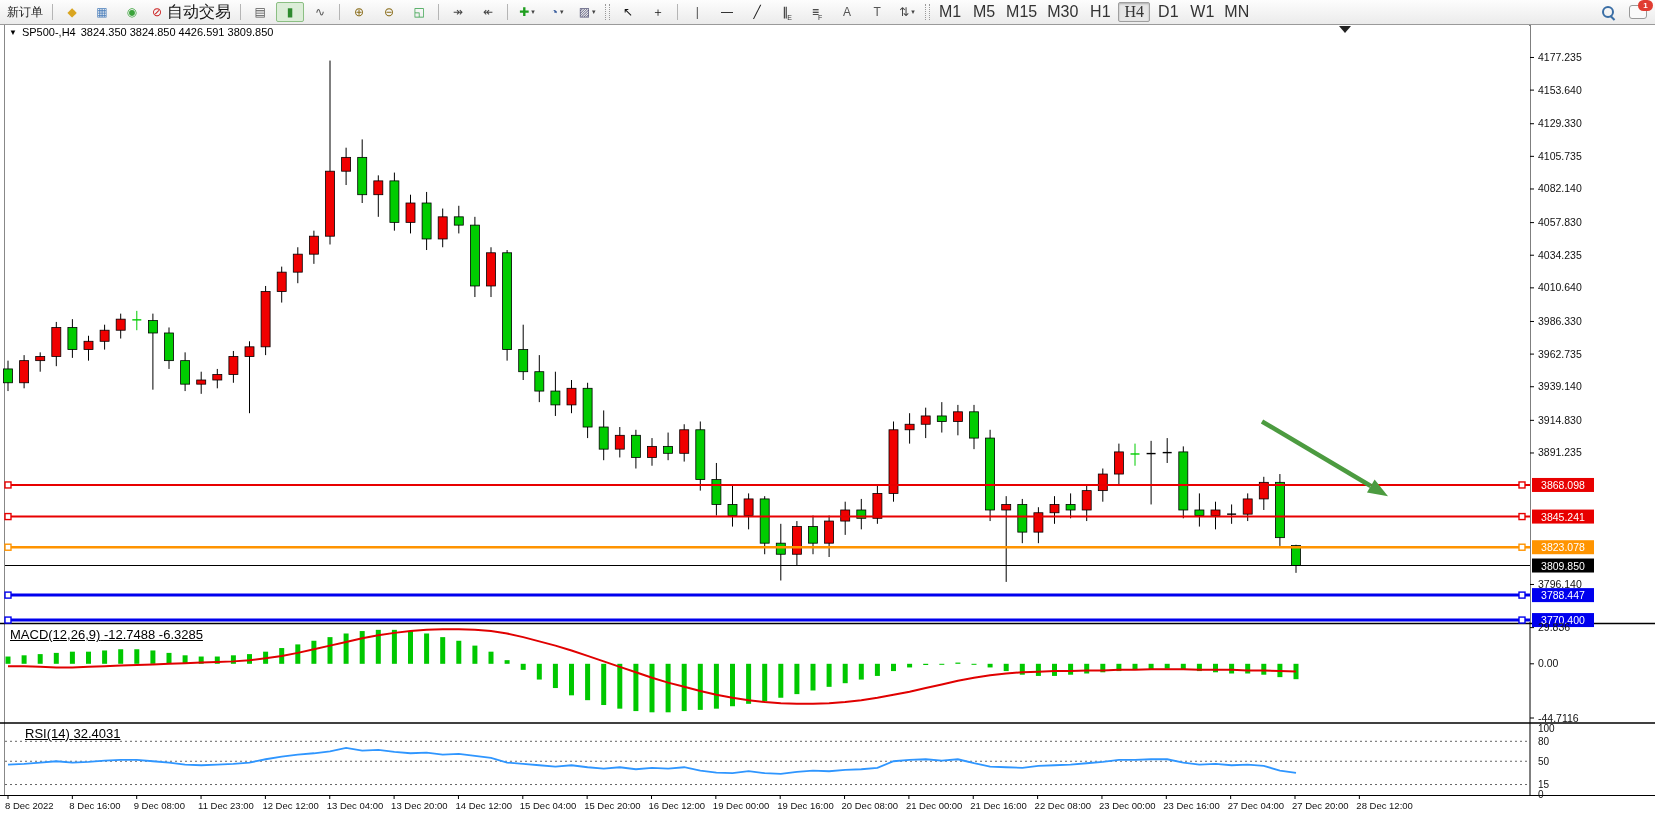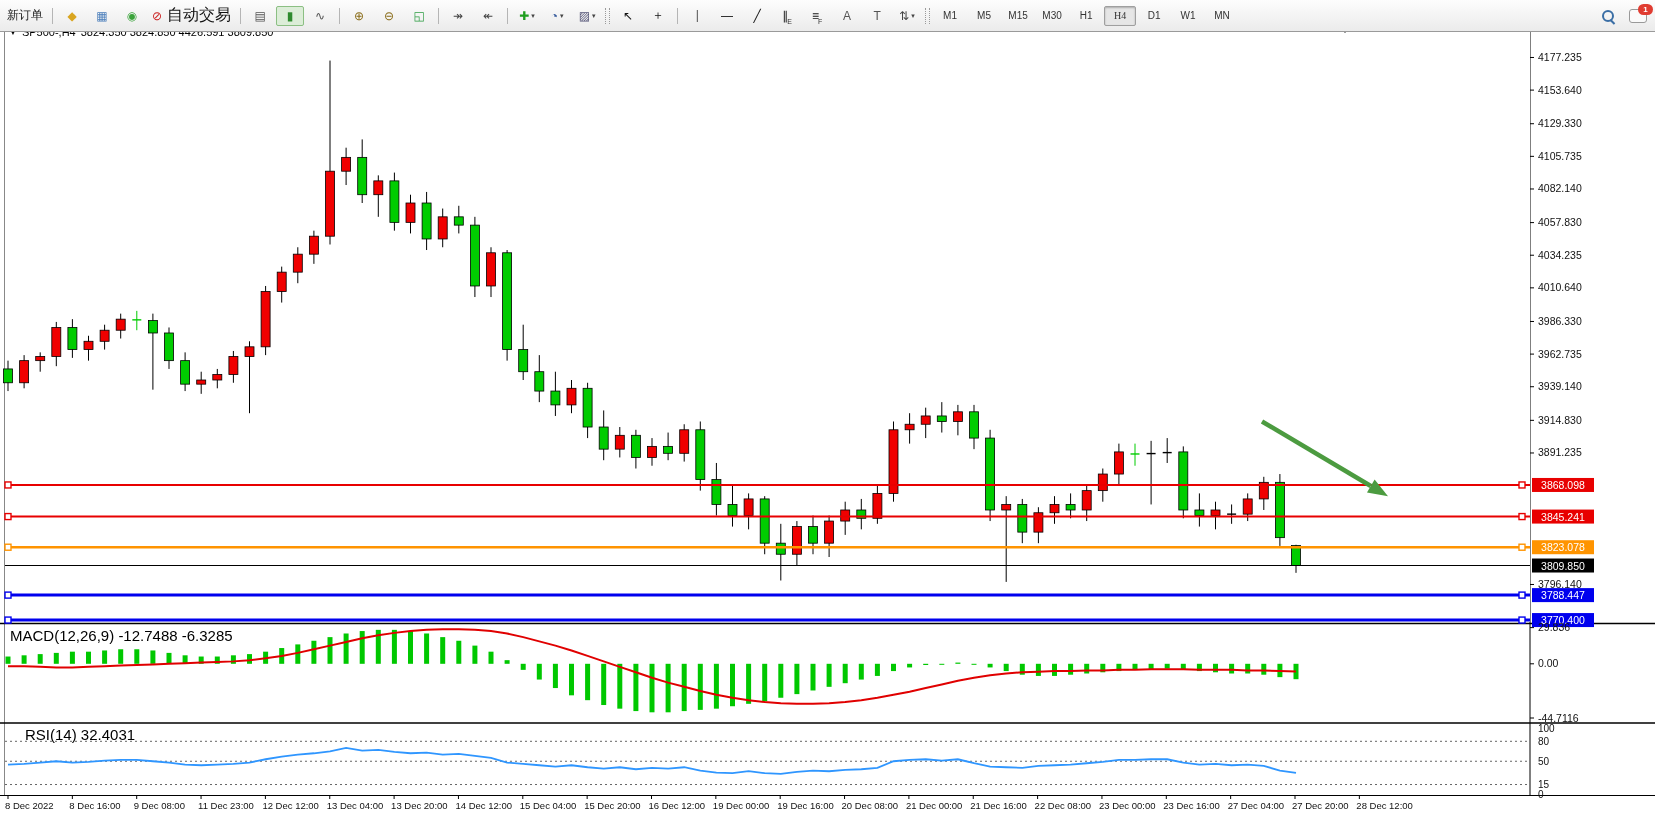--- a/index.html
+++ b/index.html
@@ -1,40 +1,40 @@
 <!DOCTYPE html>
 <html><head>
 <meta charset="utf-8">
 <style>
   html,body{margin:0;padding:0;background:#d8d8d8;font-family:"Liberation Sans",sans-serif;}
   #app{position:relative;width:1655px;height:823px;background:#fff;overflow:hidden;}
   
-  .toolbar{position:absolute;left:0;top:0;width:1655px;height:32px;background:linear-gradient(#fdfdfd,#ebebeb);
+  .toolbar{position:absolute;left:0;top:0;width:1655px;height:25px;background:linear-gradient(#fdfdfd,#ebebeb);
     border-bottom:1px solid #9a9a9a;display:flex;align-items:center;padding:0 2px;box-sizing:border-box;z-index:5;}
   .tb-btn{height:18px;min-width:20px;display:flex;align-items:center;justify-content:center;padding:0 3px;
     margin:0 1px;border:1px solid transparent;border-radius:2px;font-size:12px;color:#222;cursor:default;white-space:nowrap;}
   .tb-btn.active{background:#dcedd8;border:1px solid #8bbf83;}
   .tb-sep{width:1px;height:16px;background:#b5b5b5;margin:0 4px;}
   .tb-grip{width:3px;height:16px;margin:0 3px;border-left:1px dotted #9a9a9a;border-right:1px dotted #9a9a9a;}
   .tb-caret{font-size:7px;color:#444;margin-left:2px;}
   .tb-sub{font-size:7px;color:#333;margin-left:-1px;align-self:flex-end;}
   .tb-label{font-size:16px;color:#111;margin-left:5px;text-align:center;}
-  .tf-btn{font-size:10px;color:#333;min-width:24px;}
+  .tf-btn{font-size:16px;color:#333;min-width:24px;}
   .tf-btn.active{background:#e6e6e6;border:1px solid #9f9f9f;box-shadow:inset 0 1px 2px rgba(0,0,0,.25);font-family:Liberation Serif, serif;}
   .tb-spacer{flex:1;}
   .mag{position:relative;width:16px;height:16px;}
   .mag i{position:absolute;left:2px;top:2px;width:8px;height:8px;border:2px solid #3a6ea5;border-radius:50%;}
   .mag b{position:absolute;left:11px;top:11px;width:6px;height:2px;background:#3a6ea5;transform:rotate(45deg);transform-origin:0 0;}
   .chat{position:relative;width:16px;height:12px;border:1px solid #999;border-radius:3px;background:#fafafa;}
   .chat .badge{position:absolute;right:-7px;top:-6px;min-width:11px;height:11px;border-radius:6px;background:#e03c31;
     color:#fff;font-size:8px;font-weight:bold;display:flex;align-items:center;justify-content:center;padding:0 2px;}
   
   .chart-title{position:absolute;left:9px;top:26px;font-size:11px;color:#000;z-index:4;display:flex;align-items:center;gap:5px;}
   .chart-title .caret{font-size:8px;color:#000;}
-  .pane-label{position:absolute;font-size:15px;color:#000;z-index:4;}
+  .pane-label{position:absolute;font-size:13px;color:#000;z-index:4;text-decoration:underline;}
   svg{position:absolute;left:0;top:0;}
   text{font-family:"Liberation Sans",sans-serif;}
 </style>
 </head>
 <body>
 <div id="app">
 
 <div class="toolbar" id="toolbar">
       <span class="tb-btn">
         <span class="">新订单</span>

